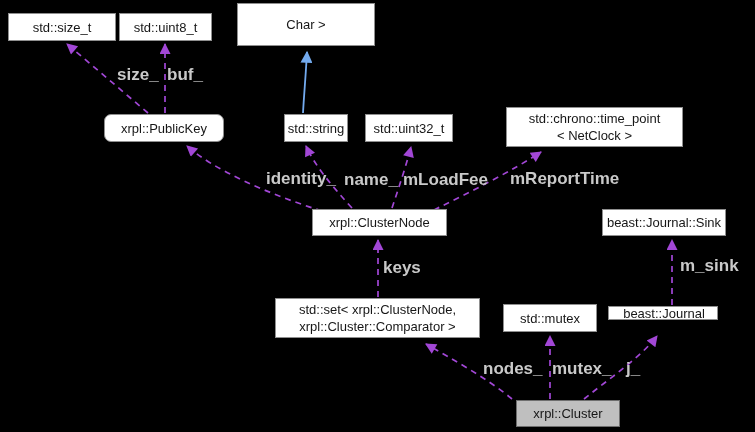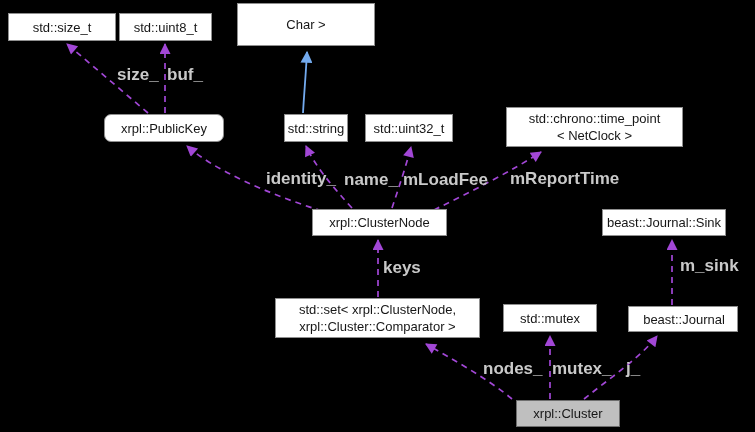--- a/index.html
+++ b/index.html
@@ -73,21 +73,21 @@
   #n-uint8_t     { left: 119px; top:  13px; width:  93px; height: 28px; }
   #n-basic_string{ left: 237px; top:   3px; width: 138px; height: 43px; }
   #n-public_key  { left: 104px; top: 114px; width: 120px; height: 28px; border-radius: 7px; }
   #n-string      { left: 257px; top: 114px; width:  64px; height: 28px; margin-left: 27px; }
   #n-uint32_t    { left: 365px; top: 114px; width: 88px; height: 28px; }
   #n-time_point  { left: 493px; top: 107px; width: 177px; height: 40px; margin-left: 13px; }
   #n-cluster_node{ left: 312px; top: 209px; width: 135px; height: 27px; }
   #n-journal_sink{ left: 602px; top: 209px; width: 124px; height: 27px; }
   #n-set         { left: 275px; top: 298px; width: 205px; height: 40px; }
   #n-mutex       { left: 503px; top: 304px; width:  94px; height: 28px; }
-  #n-journal     { left: 628px; top: 306px; width: 110px; height: 26px; padding-left: 8px; }
+  #n-journal     { left: 608px; top: 306px; width: 110px; height: 14px; padding-left: 8px; }
   #n-cluster     { left: 498px; top: 400px; width: 104px; height: 27px; }
   
   #l-size        { left: 117px; top:  65px; }
   #l-buf         { left: 167px; top:  65px; }
   #l-identity    { left: 266px; top: 169px; }
   #l-name        { left: 344px; top: 170px; }
   #l-load_fee    { left: 403px; top: 170px; }
   #l-report_time { left: 510px; top: 169px; }
   #l-keys        { left: 383px; top: 258px; }
   #l-m_sink      { left: 680px; top: 256px; }

